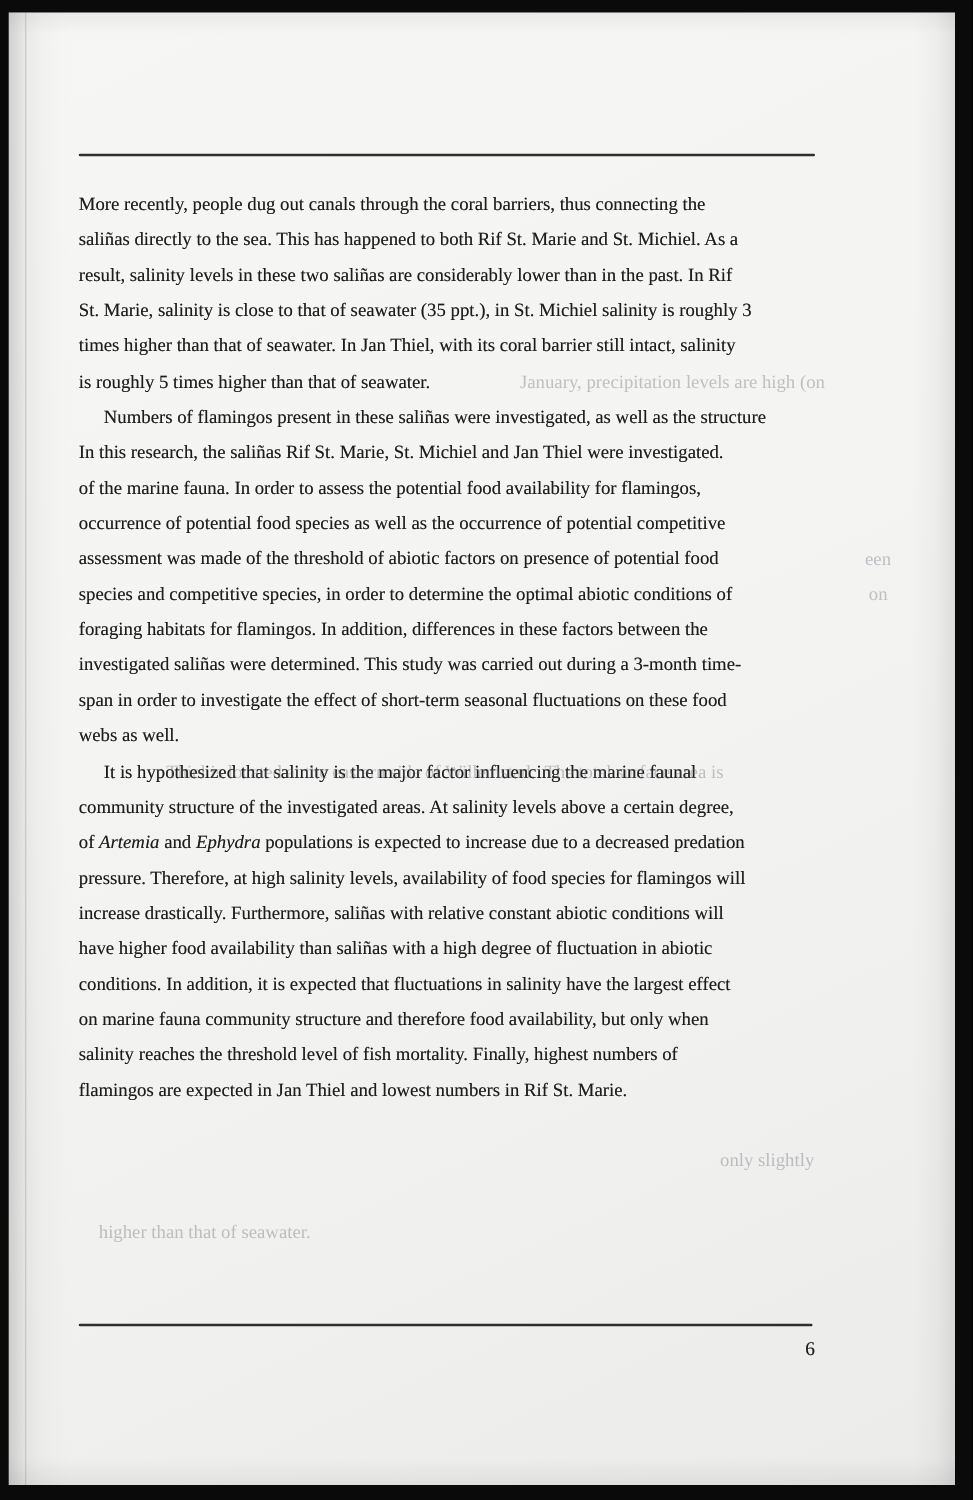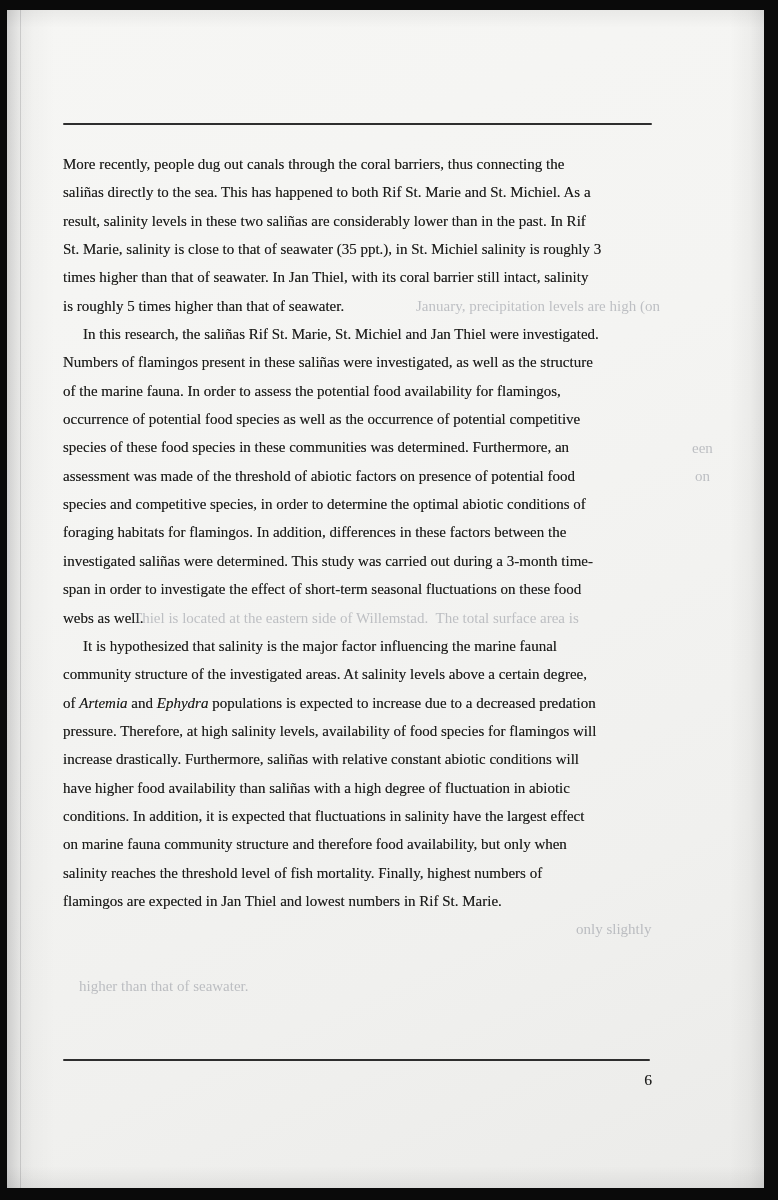--- a/index.html
+++ b/index.html
@@ -98,25 +98,24 @@
     <div class="body-text">
         <div class="para">
           <div class="line">More recently, people dug out canals through the coral barriers, thus connecting the</div>
           <div class="line">saliñas directly to the sea. This has happened to both Rif St. Marie and St. Michiel. As a</div>
           <div class="line">result, salinity levels in these two saliñas are considerably lower than in the past. In Rif</div>
           <div class="line">St. Marie, salinity is close to that of seawater (35 ppt.), in St. Michiel salinity is roughly 3</div>
           <div class="line">times higher than that of seawater. In Jan Thiel, with its coral barrier still intact, salinity</div>
           <div class="line">is roughly 5 times higher than that of seawater.</div>
         </div>
         <div class="para indent">
+          <div class="line">Numbers of flamingos present in these saliñas were investigated, as well as the structure</div>
           <div class="line">In this research, the saliñas Rif St. Marie, St. Michiel and Jan Thiel were investigated.</div>
-          <div class="line">Numbers of flamingos present in these saliñas were investigated, as well as the structure</div>
           <div class="line">of the marine fauna. In order to assess the potential food availability for flamingos,</div>
           <div class="line">occurrence of potential food species as well as the occurrence of potential competitive</div>
-          <div class="line">species of these food species in these communities was determined. Furthermore, an</div>
           <div class="line">assessment was made of the threshold of abiotic factors on presence of potential food</div>
           <div class="line">species and competitive species, in order to determine the optimal abiotic conditions of</div>
           <div class="line">foraging habitats for flamingos. In addition, differences in these factors between the</div>
           <div class="line">investigated saliñas were determined. This study was carried out during a 3-month time-</div>
           <div class="line">span in order to investigate the effect of short-term seasonal fluctuations on these food</div>
           <div class="line">webs as well.</div>
         </div>
         <div class="para indent">
           <div class="line">It is hypothesized that salinity is the major factor influencing the marine faunal</div>
           <div class="line">community structure of the investigated areas. At salinity levels above a certain degree,</div>

